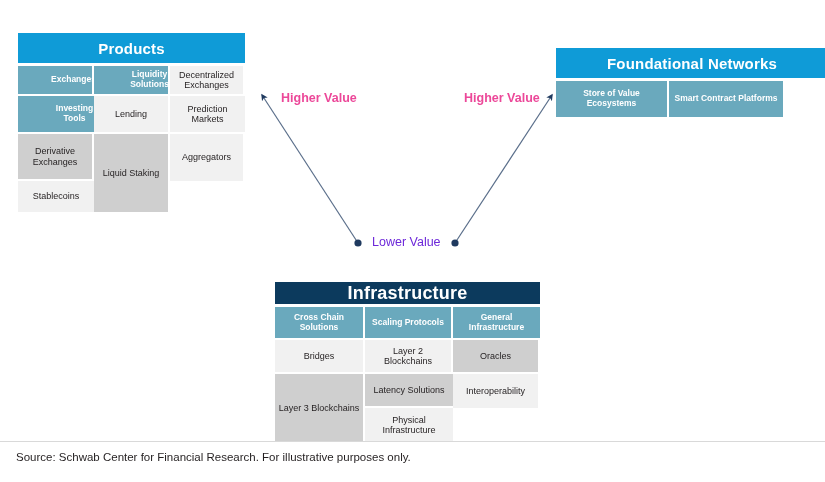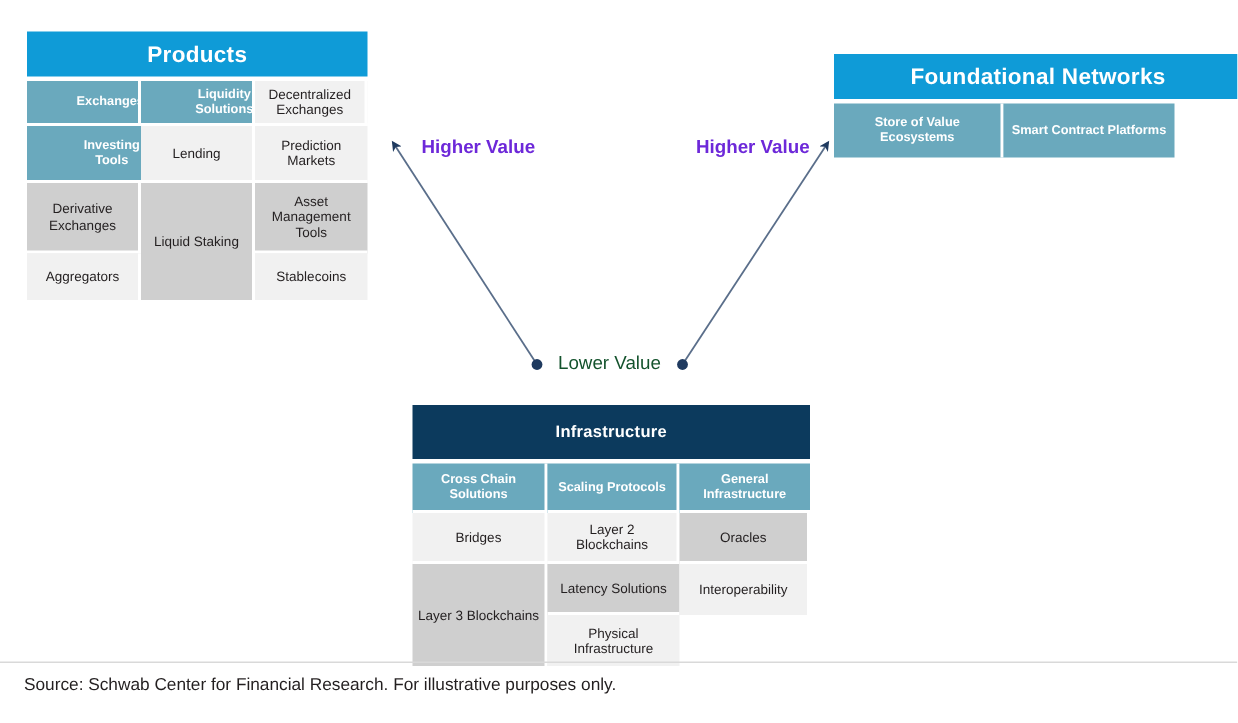--- a/index.html
+++ b/index.html
@@ -15,20 +15,21 @@
     width: 825px;
     height: 482px;
     background: #ffffff;
     overflow: hidden;
   }
 
   
   .card {
     position: absolute;
     box-sizing: border-box;
+    margin-top: 12px;
   }
   .card-title {
     box-sizing: border-box;
     width: 100%;
     display: flex;
     align-items: center;
     justify-content: center;
     color: #ffffff;
     font-weight: bold;
     letter-spacing: .2px;
@@ -81,49 +82,49 @@
   #foundational .card-title { height: 30px; font-size: 15px; }
   #foundational .grid {
     grid-template-columns: 113px 114px;
     grid-template-rows: 36px;
     margin-top: 3px;
   }
   #foundational .sub { font-size: 8.5px; }
 
   
   #infrastructure { left: 275px; top: 270px; width: 265px; }
-  #infrastructure .card-title { height: 36px; font-size: 11px; }
+  #infrastructure .card-title { height: 22px; font-size: 18px; }
   #infrastructure .grid {
     grid-template-columns: 90px 88px 87px;
     grid-template-rows: 33px 34px 34px 34px;
     margin-top: 3px;
     font-size: 9px;
   }
   #infrastructure .sub { font-size: 8.5px; }
 
   
   #arrow-layer {
     position: absolute;
     left: 0; top: 0;
     width: 825px; height: 482px;
     pointer-events: none;
   }
   .value-label {
     position: absolute;
-    color: #6d28d9;
+    color: #ec4899;
     font-weight: bold;
     font-size: 12.5px;
     white-space: nowrap;
   }
   #label-higher-left  { left: 281px; top: 91px; }
   #label-higher-right { left: 464px; top: 91px; }
   #label-lower {
     position: absolute;
     left: 372px; top: 235px;
-    color: #14532d;
+    color: #6d28d9;
     font-size: 12.5px;
     white-space: nowrap;
   }
 
   
   #divider {
     position: absolute;
     left: 0; top: 441px;
     width: 825px; height: 1px;
     background: #d9d9d9;
@@ -148,21 +149,20 @@
       <div class="cell sub hline">Exchanges</div>
       <div class="cell sub hline">Liquidity Solutions</div>
       <div class="cell lite vline hline">Decentralized Exchanges</div>
 
       <div class="cell sub last hline">Investing Tools</div>
       <div class="cell lite vline hline">Lending</div>
       <div class="cell lite hline">Prediction Markets</div>
 
       <div class="cell dark vline hline">Derivative Exchanges</div>
       <div class="cell dark vline" style="grid-row: span 2;">Liquid Staking</div>
-      <div class="cell dark hline">Asset Management Tools</div>
 
       <div class="cell lite vline">Aggregators</div>
       <div class="cell lite">Stablecoins</div>
     </div>
   </div>
 
   <div class="card" id="foundational">
     <div class="card-title title-blue">Foundational Networks</div>
     <div class="grid">
       <div class="cell sub">Store of Value Ecosystems</div>

